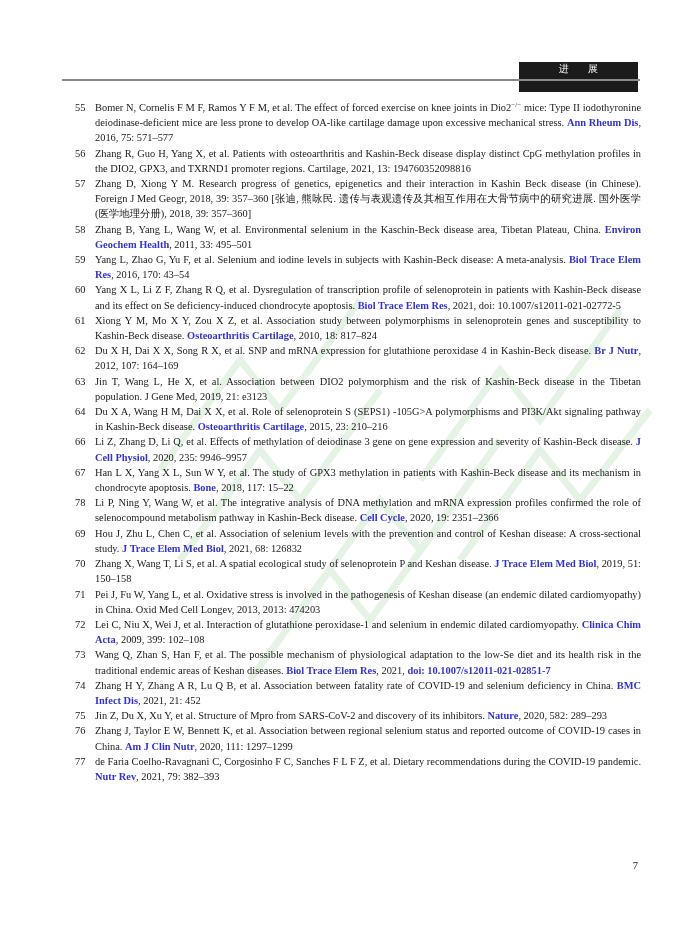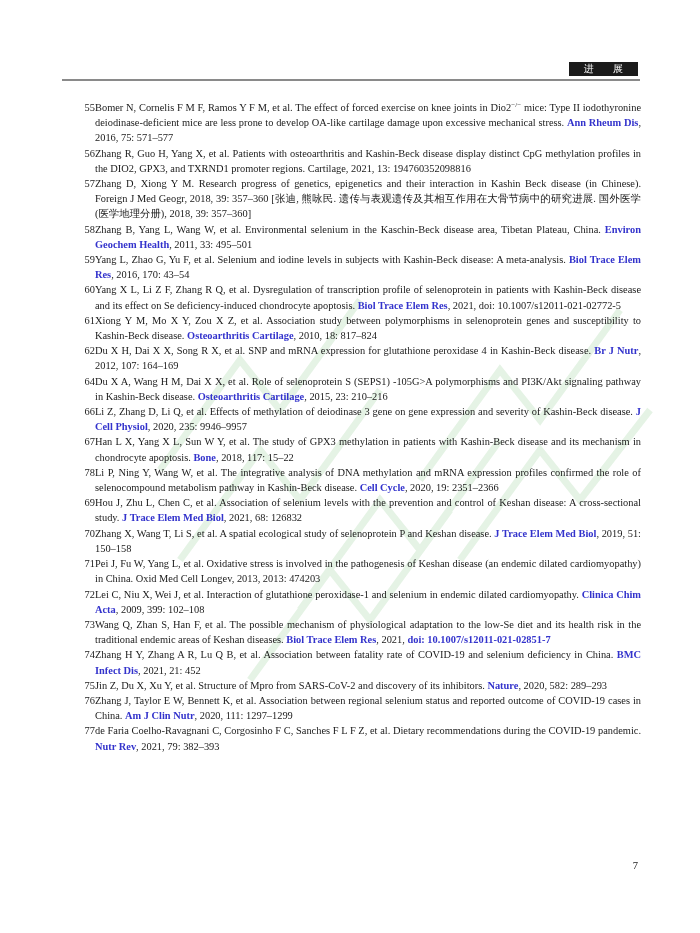--- a/index.html
+++ b/index.html
@@ -15,36 +15,36 @@
   
   .watermark{
     position:absolute;left:0;top:0;width:700px;height:933px;
     pointer-events:none;
   }
   
   .badge{
     position:absolute;top:62px;right:62px;
     background:var(--badge-bg,#1b1b1b);
     color:var(--badge-text,#ffffff);
-    font-size:10px;line-height:14px;height:14px;
-    padding:0 7px;letter-spacing:8px;text-indent:8px;
+    font-size:10px;line-height:14px;height:30px;
+    padding:0 32px;letter-spacing:8px;text-indent:8px;
     font-family:"DejaVu Sans","Liberation Sans",sans-serif;
   }
   .rule{
     position:absolute;top:79px;left:62px;right:60px;height:2.4px;
     background:var(--rule,#8a8a8a);
   }
   
   .refs{
     position:absolute;top:100px;left:75px;width:566px;
     font-size:10.4px;line-height:15.2px;
   }
   .ref-row{display:flex;align-items:flex-start;}
   .ref-num{
-    flex:0 0 20px;text-align:right;
+    flex:0 0 20px;text-align:left;
   }
   .ref-body{flex:1 1 auto;text-align:justify;}
   .ref-body .link{color:var(--link,#3333cc);cursor:pointer;font-weight:bold;}
   .ref-body sup{font-size:7px;line-height:0;}
   .pagenum{
     position:absolute;top:860px;right:62px;
     font-size:10.5px;
   }
 </style>
 </head>
@@ -95,20 +95,24 @@
       </div>
       <div class="ref-row">
         <span class="ref-num">61</span>
         <span class="ref-body"><span>Xiong Y M, Mo X Y, Zou X Z, et al. Association study between polymorphisms in selenoprotein genes and susceptibility to Kashin-Beck disease. </span><span class="link">Osteoarthritis Cartilage</span><span>, 2010, 18: 817–824</span></span>
       </div>
       <div class="ref-row">
         <span class="ref-num">62</span>
         <span class="ref-body"><span>Du X H, Dai X X, Song R X, et al. SNP and mRNA expression for glutathione peroxidase 4 in Kashin-Beck disease. </span><span class="link">Br J Nutr</span><span>, 2012, 107: 164–169</span></span>
       </div>
       <div class="ref-row">
+        <span class="ref-num">63</span>
+        <span class="ref-body"><span>Jin T, Wang L, He X, et al. Association between DIO2 polymorphism and the risk of Kashin-Beck disease in the Tibetan population. J Gene Med, 2019, 21: e3123</span></span>
+      </div>
+      <div class="ref-row">
         <span class="ref-num">64</span>
         <span class="ref-body"><span>Du X A, Wang H M, Dai X X, et al. Role of selenoprotein S (SEPS1) -105G&gt;A polymorphisms and PI3K/Akt signaling pathway in Kashin-Beck disease. </span><span class="link">Osteoarthritis Cartilage</span><span>, 2015, 23: 210–216</span></span>
       </div>
       <div class="ref-row">
         <span class="ref-num">66</span>
         <span class="ref-body"><span>Li Z, Zhang D, Li Q, et al. Effects of methylation of deiodinase 3 gene on gene expression and severity of Kashin-Beck disease. </span><span class="link">J Cell Physiol</span><span>, 2020, 235: 9946–9957</span></span>
       </div>
       <div class="ref-row">
         <span class="ref-num">67</span>
         <span class="ref-body"><span>Han L X, Yang X L, Sun W Y, et al. The study of GPX3 methylation in patients with Kashin-Beck disease and its mechanism in chondrocyte apoptosis. </span><span class="link">Bone</span><span>, 2018, 117: 15–22</span></span>

